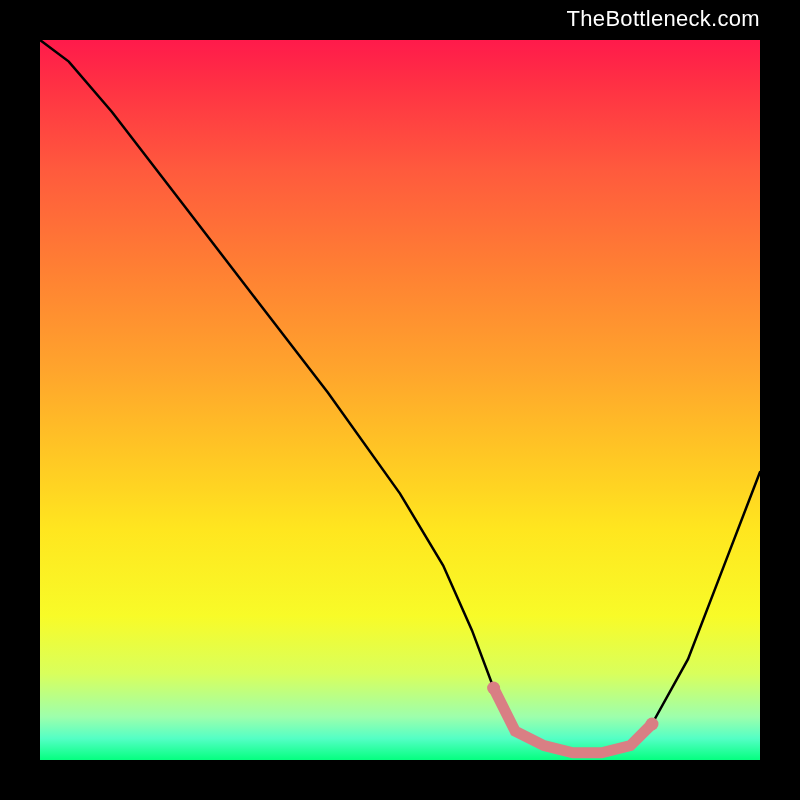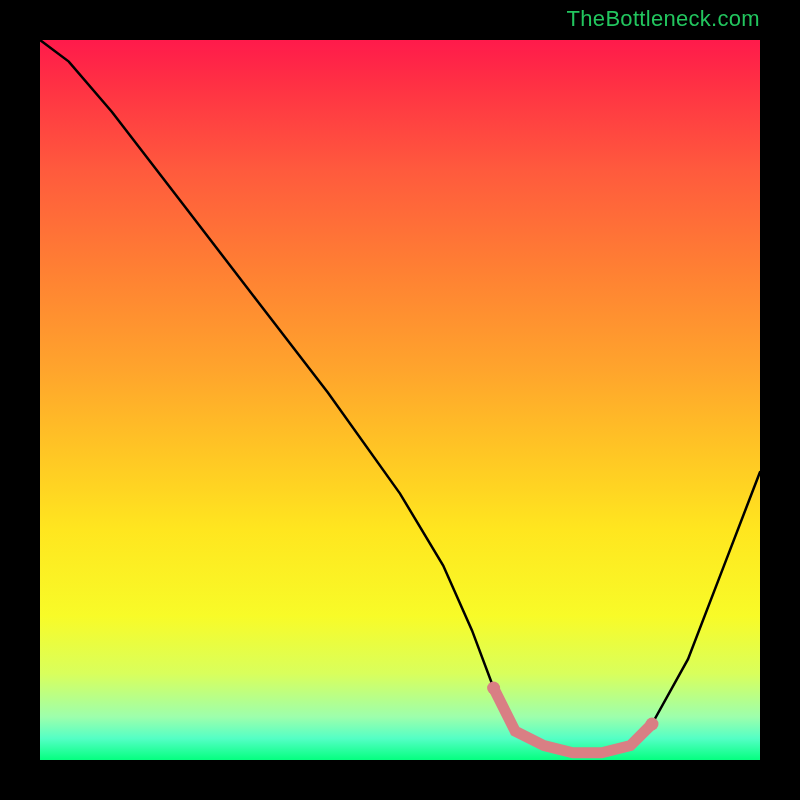--- a/index.html
+++ b/index.html
@@ -35,21 +35,21 @@
       #d9ff5c 88%,
       #9dffac 94%,
       #54ffc5 97%,
       #05ff80 100%
     );
   }
   .watermark {
     position: absolute;
     top: 6px;
     right: 40px;
-    color: #22c55e;
+    color: #ffffff;
     font-size: 22px;
     font-weight: 500;
     letter-spacing: 0.3px;
   }
   svg.curve {
     position: absolute;
     left: 0;
     top: 0;
     width: 720px;
     height: 720px;

